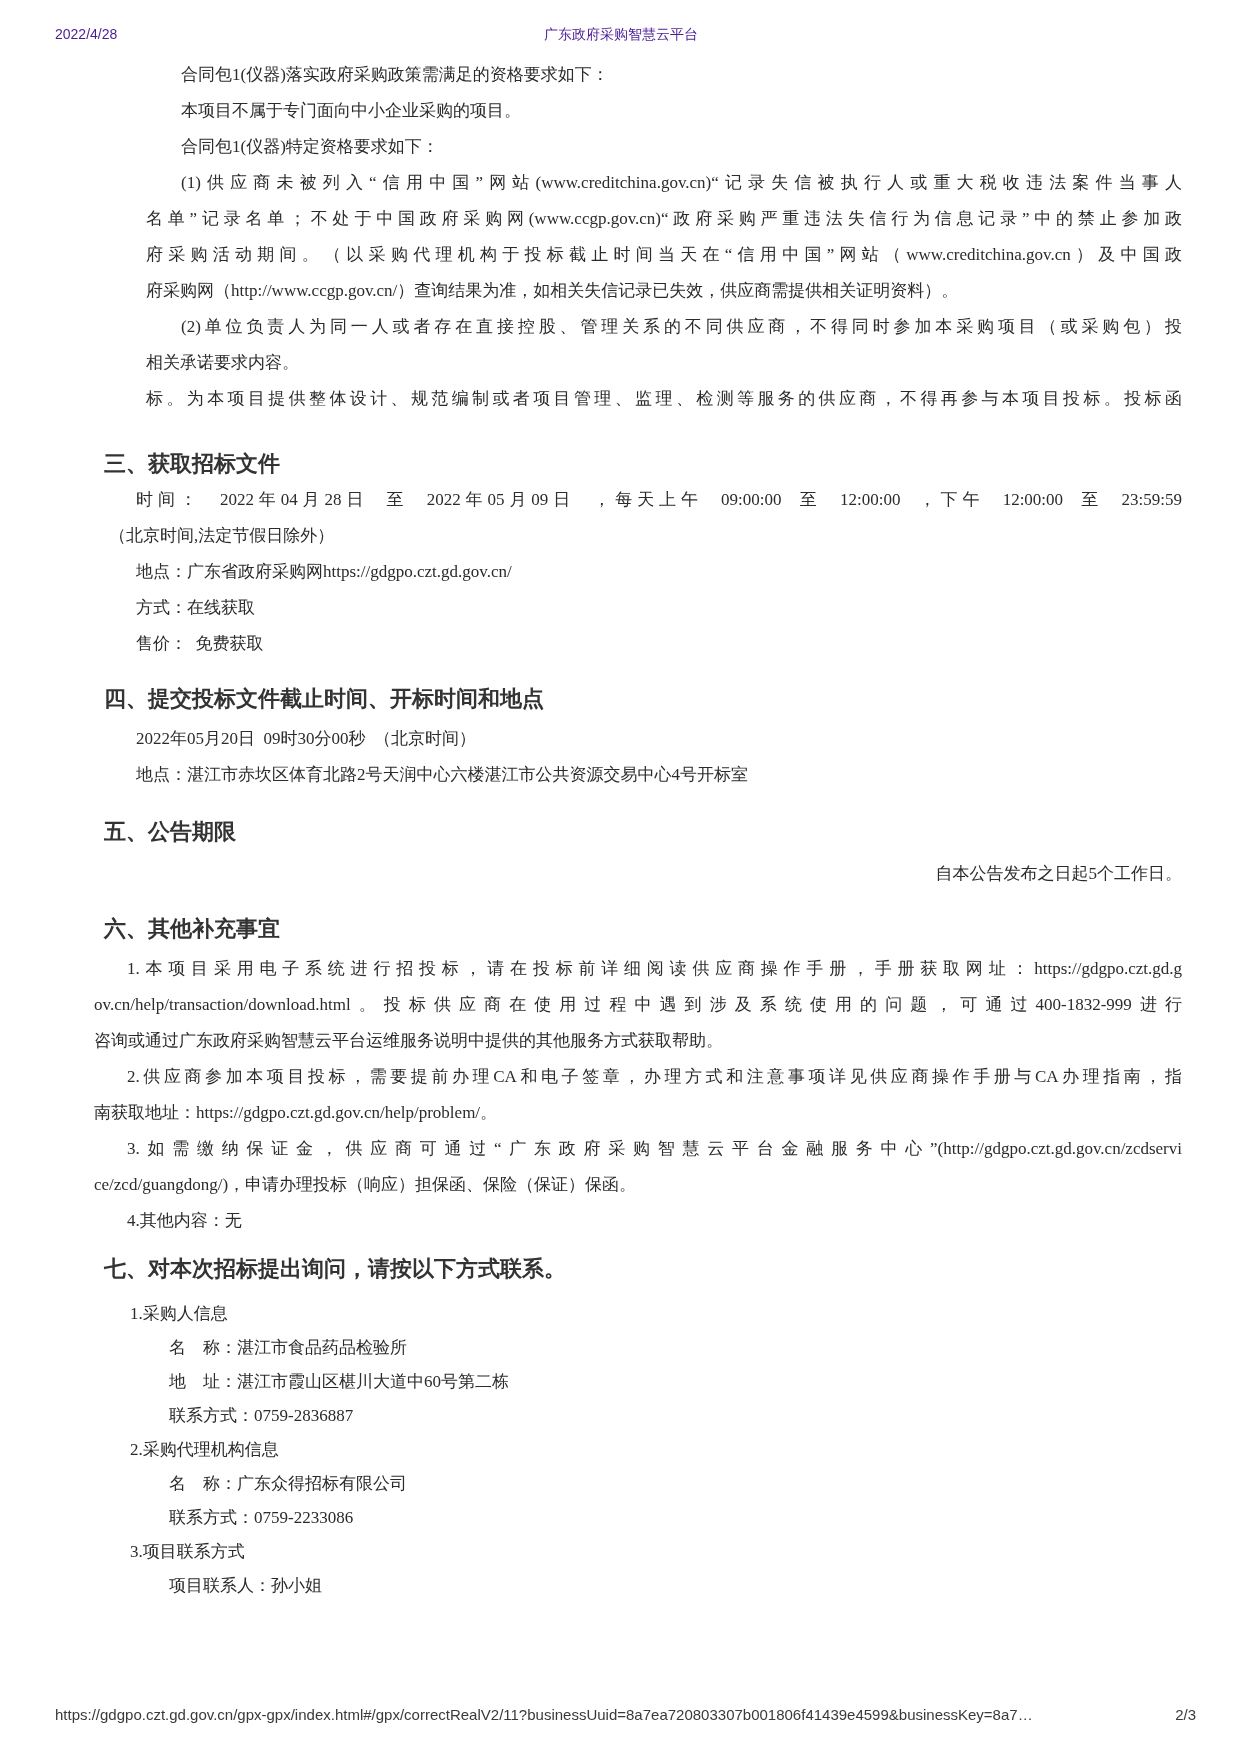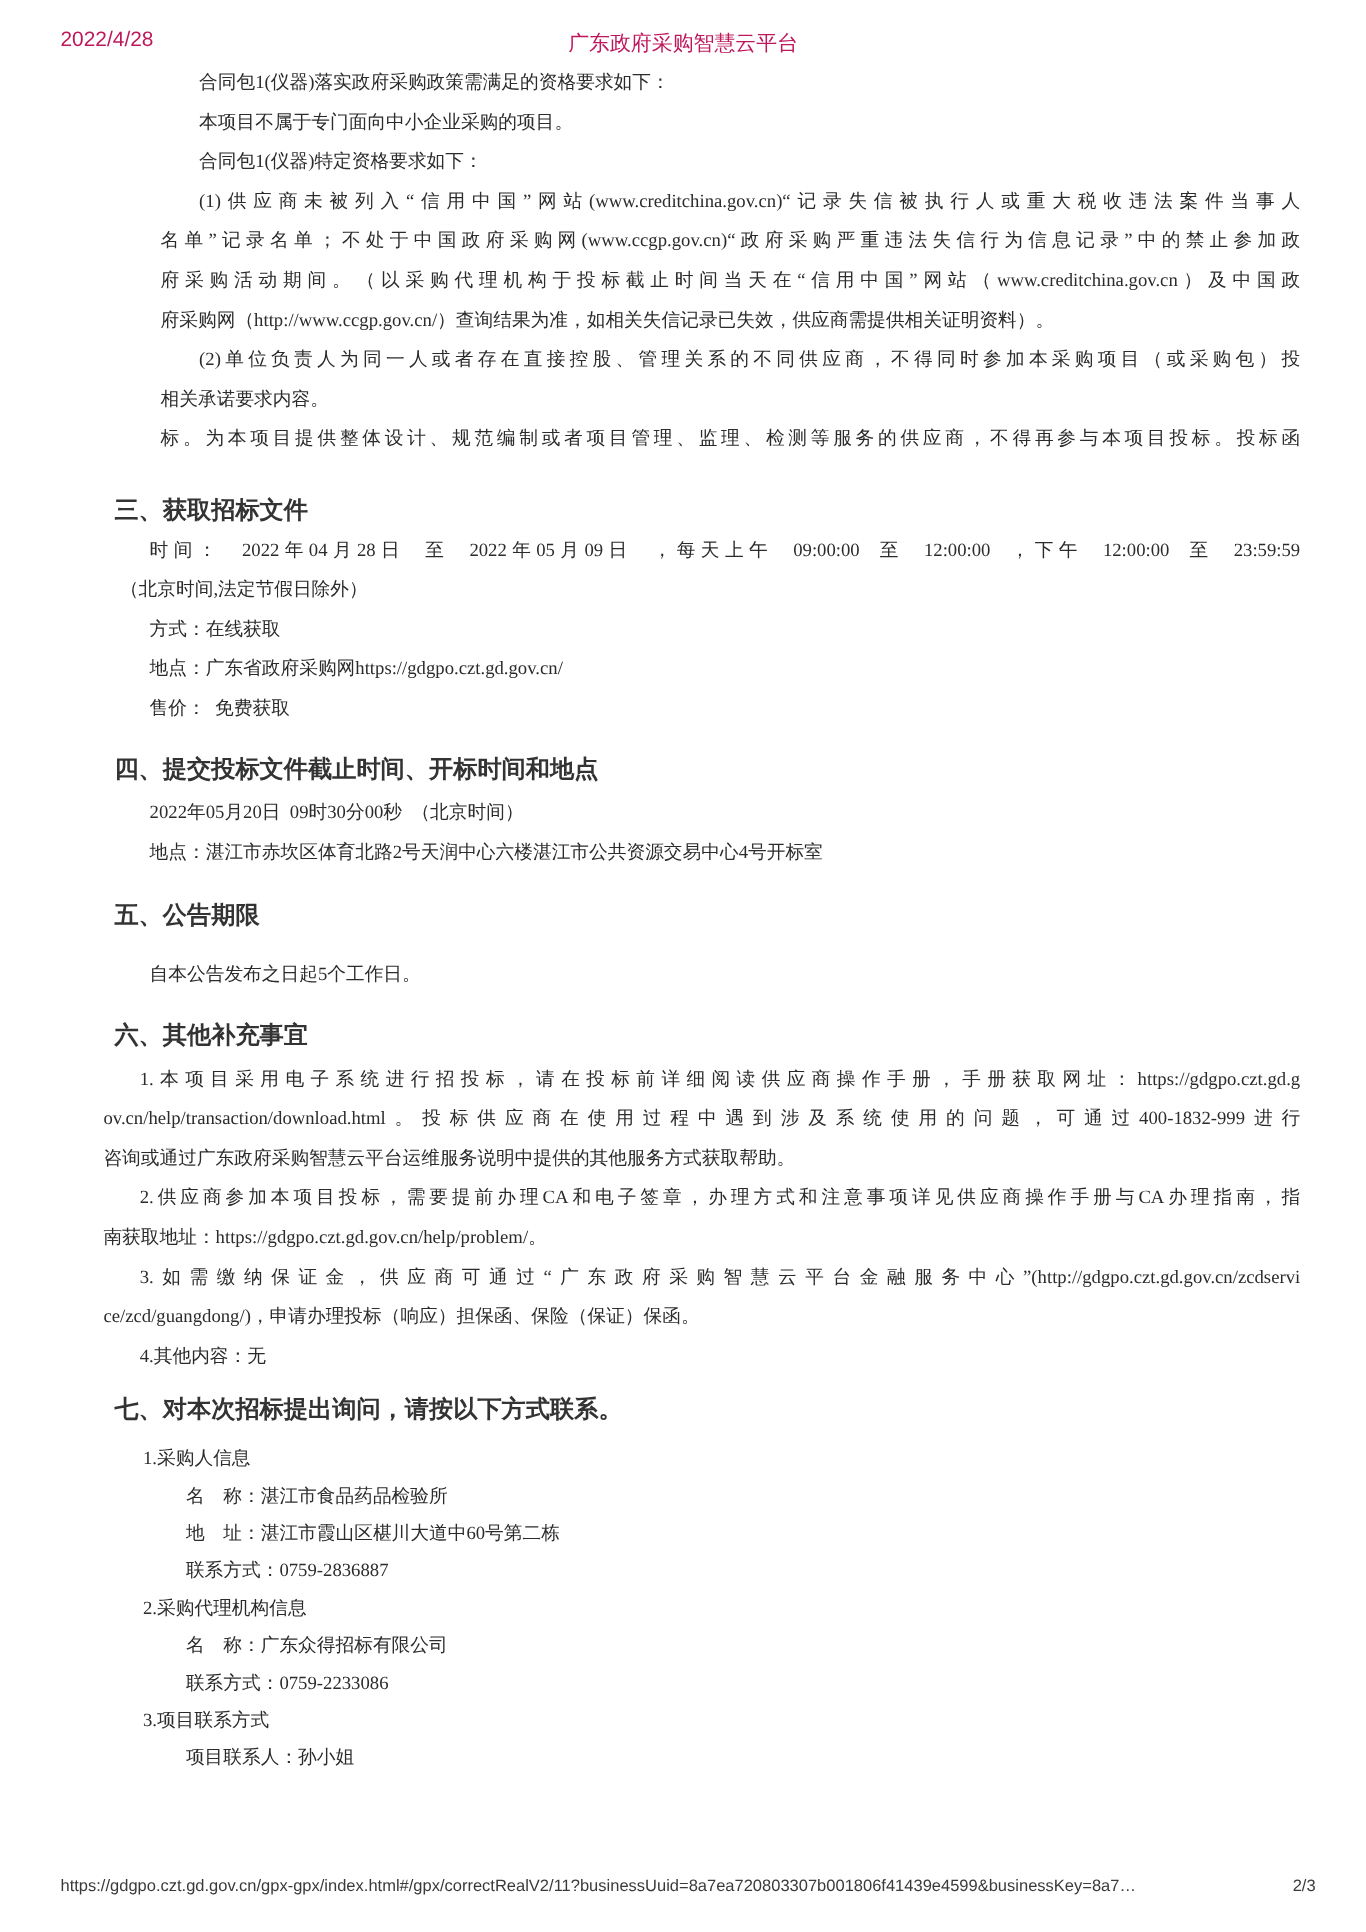--- a/index.html
+++ b/index.html
@@ -9,21 +9,21 @@
     height:1756px;
     background:#ffffff;
     overflow:hidden;
     font-family:"Liberation Serif","DejaVu Serif",serif;
     color:#2b2b2b;
   }
   
   .print-header{
     position:absolute;top:26px;left:0;width:1108px;height:22px;
     font-family:"Liberation Sans","DejaVu Sans",sans-serif;
-    font-size:19px;color:#be185d;
+    font-size:14px;color:#4c1d95;
   }
   .print-date{position:absolute;left:55px;top:0;}
   .print-title{position:absolute;left:0;width:1242px;top:0;text-align:center;}
   
   .doc{position:absolute;top:0;left:0;width:1158px;padding-top:57px;padding-left:24px;}
   .ln{font-size:17px;line-height:36px;white-space:pre-wrap;}
   .lh34{line-height:34px;}
   .j{text-align:justify;text-align-last:justify;}
   .x157{padding-left:157px;}
   .x145{padding-left:145px;}
@@ -33,21 +33,21 @@
   .x103{padding-left:103px;}
   .x85{padding-left:85px;}
   .x70{padding-left:70px;}
   .h{
     font-size:22px;font-weight:bold;color:#333333;
     line-height:33px;padding-left:80px;
     font-family:"Liberation Serif","DejaVu Serif",serif;
   }
   .h3m{margin-top:30px;} .s3m{margin-top:2px;}
   .h4m{margin-top:20px;} .s4m{margin-top:6px;}
-  .h5m{margin-top:22px;} .s5m{margin-top:20px;}
+  .h5m{margin-top:22px;} .s5m{margin-top:8px;text-align:right;}
   .h6m{margin-top:20px;} .s6m{margin-top:6px;}
   .h7m{margin-top:13px;} .s7m{margin-top:12px;}
   
   .print-footer{
     position:absolute;top:1706px;left:0;width:1242px;height:22px;
     font-family:Liberation Sans, sans-serif;
     font-size:15px;color:#3a3a3a;
   }
   .footer-url{position:absolute;left:55px;top:0;max-width:1090px;white-space:nowrap;overflow:hidden;}
   .footer-page{position:absolute;right:46px;top:0;}
@@ -71,22 +71,22 @@
     <div class="ln x122 j">名单”记录名单；不处于中国政府采购网(www.ccgp.gov.cn)“政府采购严重违法失信行为信息记录”中的禁止参加政</div>
     <div class="ln x122 j">府采购活动期间。（以采购代理机构于投标截止时间当天在“信用中国”网站（www.creditchina.gov.cn）及中国政</div>
     <div class="ln x122">府采购网（http://www.ccgp.gov.cn/）查询结果为准，如相关失信记录已失效，供应商需提供相关证明资料）。</div>
     <div class="ln x157 j">(2)单位负责人为同一人或者存在直接控股、管理关系的不同供应商，不得同时参加本采购项目（或采购包）投</div>
     <div class="ln x122">相关承诺要求内容。</div>
     <div class="ln x122 j">标。为本项目提供整体设计、规范编制或者项目管理、监理、检测等服务的供应商，不得再参与本项目投标。投标函</div>
 
     <div class="h h3m">三、获取招标文件</div>
     <div class="ln x112 j s3m">时间：  2022年04月28日  至  2022年05月09日  ，每天上午  09:00:00  至  12:00:00  ，下午  12:00:00  至  23:59:59</div>
     <div class="ln x85">（北京时间,法定节假日除外）</div>
+    <div class="ln x112">地点：广东省政府采购网https://gdgpo.czt.gd.gov.cn/</div>
     <div class="ln x112">方式：在线获取</div>
-    <div class="ln x112">地点：广东省政府采购网https://gdgpo.czt.gd.gov.cn/</div>
     <div class="ln x112">售价：  免费获取</div>
 
     <div class="h h4m">四、提交投标文件截止时间、开标时间和地点</div>
     <div class="ln x112 s4m">2022年05月20日  09时30分00秒  （北京时间）</div>
     <div class="ln x112">地点：湛江市赤坎区体育北路2号天润中心六楼湛江市公共资源交易中心4号开标室</div>
 
     <div class="h h5m">五、公告期限</div>
     <div class="ln x112 s5m">自本公告发布之日起5个工作日。</div>
 
     <div class="h h6m">六、其他补充事宜</div>

